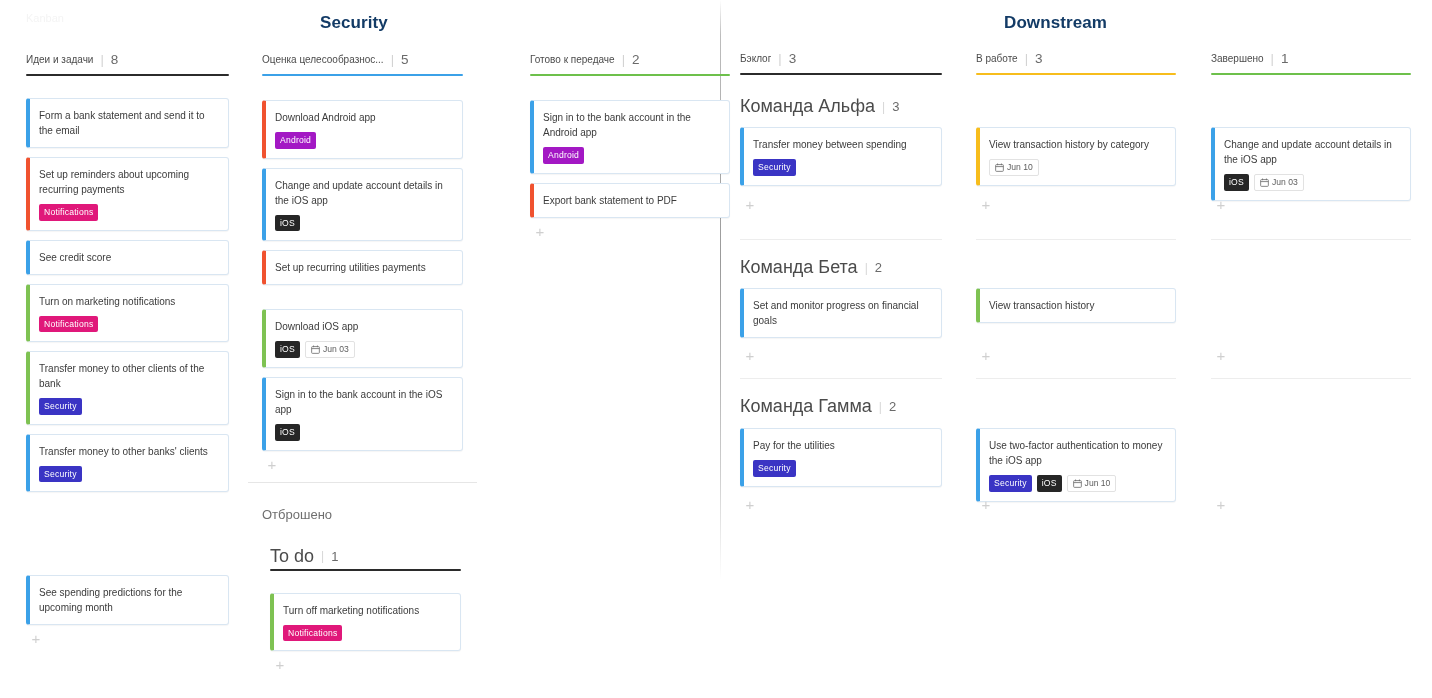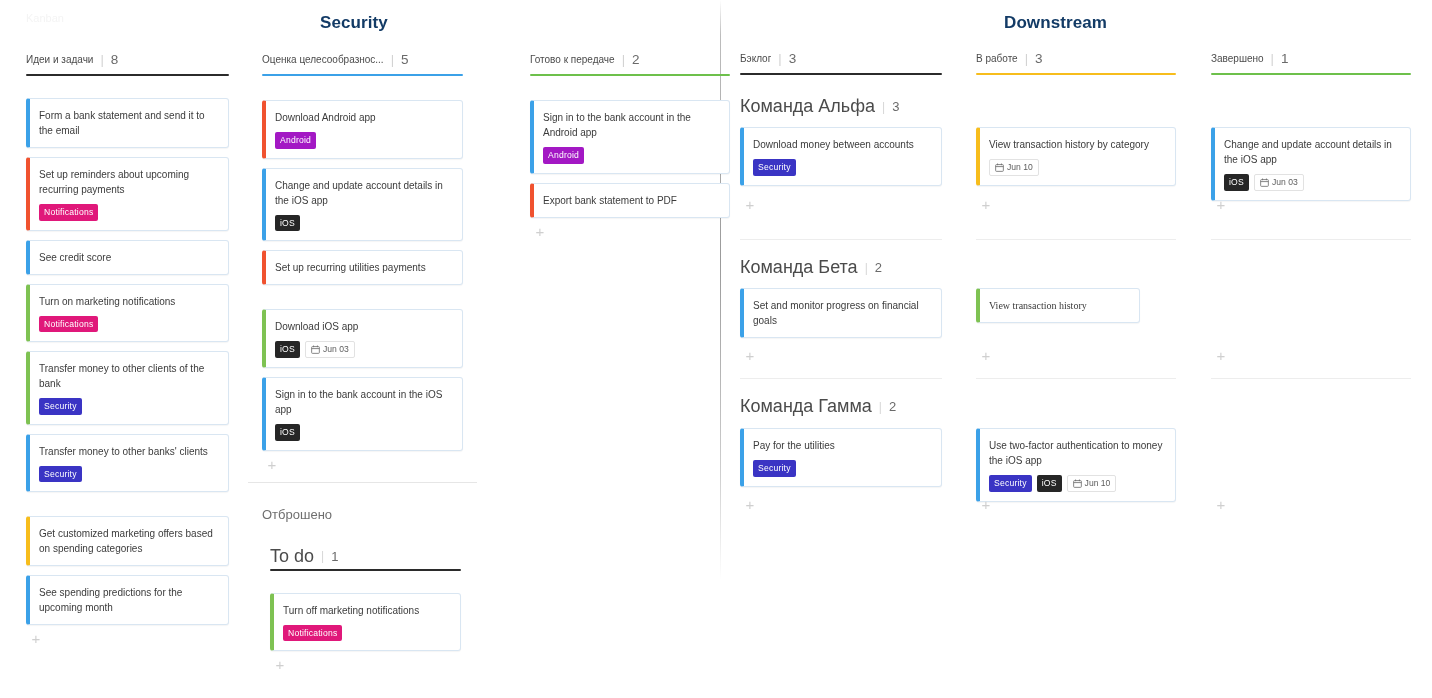--- a/index.html
+++ b/index.html
@@ -224,23 +224,20 @@
           <div class="badges">
             <span class="badge" style="background:#3a34c4">Security</span>
           </div>
         </div>
         <div class="card" style="left:0px;top:433.78125px;width:203px;border-left-color:#3ba1e8;">
           <div class="card-title">Transfer money to other banks' clients</div>
           <div class="badges">
             <span class="badge" style="background:#3a34c4">Security</span>
           </div>
         </div>
-        <div class="card" style="left:0px;top:516.375px;width:203px;border-left-color:#f7bd1c;">
-          <div class="card-title">Get customized marketing offers based on spending categories</div>
-        </div>
         <div class="card" style="left:0px;top:575.375px;width:203px;border-left-color:#3ba1e8;">
           <div class="card-title">See spending predictions for the upcoming month</div>
         </div>
         <div class="add-btn" style="left:3px;top:632.375px;">+</div>
       </div>
       <div class="col" style="left: 262px; width: 201px;">
         <div class="col-head" style="top:50px;"><span class="col-name">Оценка целесообразнос...</span><span class="col-sep">|</span><span class="col-count">5</span></div>
         <div class="col-rule" style="top:74px;width:201px;background:#3ba1e8;"></div>
         <div class="card" style="left:0px;top:100px;width:201px;border-left-color:#f0522f;">
           <div class="card-title">Download Android app</div>
@@ -305,21 +302,21 @@
         <div class="card" style="left:0px;top:182.59375px;width:200px;border-left-color:#f0522f;">
           <div class="card-title">Export bank statement to PDF</div>
         </div>
         <div class="add-btn" style="left:3px;top:224.59375px;">+</div>
       </div>
       <div class="col" style="left: 740px; width: 202px;">
         <div class="col-head" style="top:49px;"><span class="col-name">Бэклог</span><span class="col-sep">|</span><span class="col-count">3</span></div>
         <div class="col-rule" style="top:73px;width:202px;background:#2b2b2b;"></div>
         <div class="lane-head" style="left:0px;top:96px;"><span class="lane-name">Команда Альфа</span><span class="lane-sep">|</span><span class="lane-count">3</span></div>
         <div class="card" style="left:0px;top:127px;width:202px;border-left-color:#3ba1e8;">
-          <div class="card-title">Download money between accounts</div>
+          <div class="card-title">Transfer money between spending</div>
           <div class="badges">
             <span class="badge" style="background:#3a34c4">Security</span>
           </div>
         </div>
         <div class="add-btn" style="left:3px;top:198px;">+</div>
         <div class="lane-rule" style="left:0px;top:239px;width:202px;"></div>
         <div class="lane-head" style="left:0px;top:257px;"><span class="lane-name">Команда Бета</span><span class="lane-sep">|</span><span class="lane-count">2</span></div>
         <div class="card" style="left:0px;top:288px;width:202px;border-left-color:#3ba1e8;">
           <div class="card-title">Set and monitor progress on financial goals</div>
         </div>
@@ -346,21 +343,21 @@
                 <line x1="1" y1="5.6" x2="13" y2="5.6" stroke="#6d6d6d" stroke-width="1.3"></line>
                 <line x1="4" y1="0.8" x2="4" y2="3.4" stroke="#6d6d6d" stroke-width="1.3"></line>
                 <line x1="10" y1="0.8" x2="10" y2="3.4" stroke="#6d6d6d" stroke-width="1.3"></line>
               </svg>
               <span>Jun 10</span>
             </span>
           </div>
         </div>
         <div class="add-btn" style="left:3px;top:198px;">+</div>
         <div class="lane-rule" style="left:0px;top:239px;width:200px;"></div>
-        <div class="card" style="left:0px;top:288px;width:164px;border-left-color:#7ec252;font-family:Liberation Serif, serif;">
+        <div class="card" style="left:0px;top:288px;width:200px;border-left-color:#7ec252;">
           <div class="card-title">View transaction history</div>
         </div>
         <div class="add-btn" style="left:3px;top:349px;">+</div>
         <div class="lane-rule" style="left:0px;top:378px;width:200px;"></div>
         <div class="card" style="left:0px;top:428px;width:200px;border-left-color:#3ba1e8;">
           <div class="card-title">Use two-factor authentication to money the iOS app</div>
           <div class="badges">
             <span class="badge" style="background:#3a34c4">Security</span>
             <span class="badge" style="background:#262626">iOS</span>
             <span class="date-badge">

